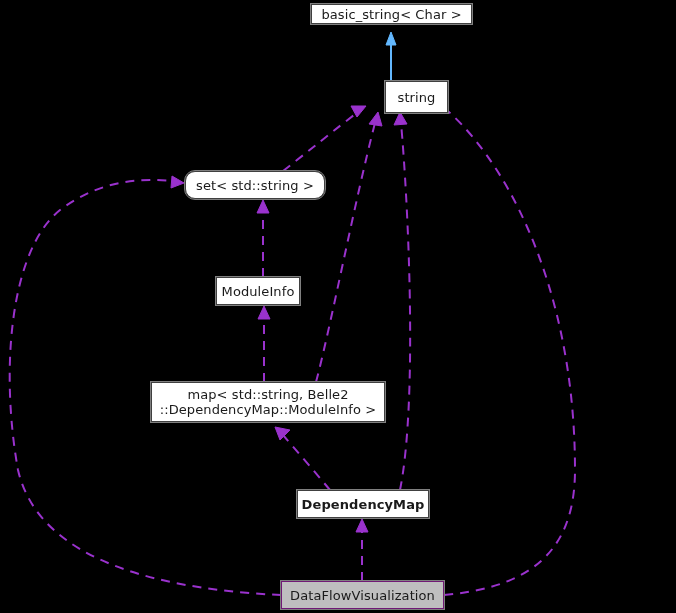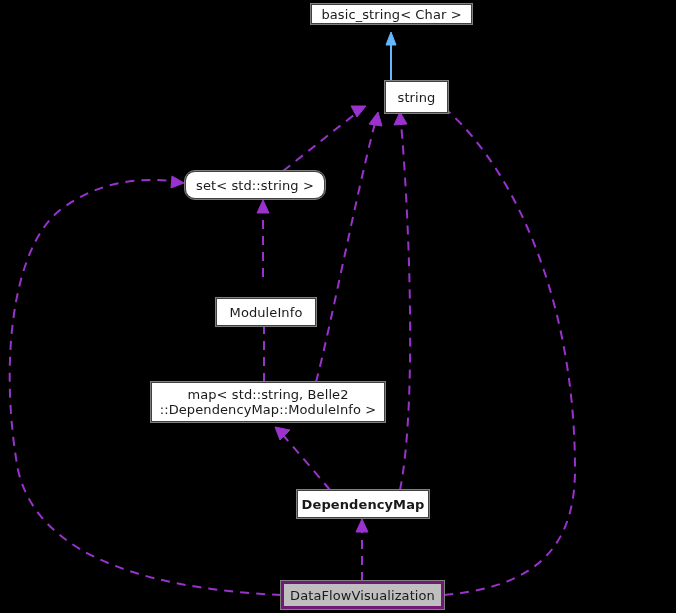--- a/index.html
+++ b/index.html
@@ -36,21 +36,21 @@
     display: flex;
     align-items: center;
     justify-content: center;
     text-align: center;
     white-space: pre;
     letter-spacing: 0.1px;
     z-index: 3;
   }
   .node.highlight {
     background: #bfbfbf;
-    border: 3px solid #701a75;
+    border: 1px solid #701a75;
     outline: 1px solid #808080;
   }
   .node-label {
     display: block;
     padding: 0 6px;
   }
 </style>
 </head>
 <body>
 
@@ -94,19 +94,19 @@
       </g>
       <g>
         <path d="M 362,581 L 362,531" fill="none" stroke="#9a32cd" stroke-width="2" stroke-dasharray="9,7"></path>
         <path d="M 362,519 L 356,532 L 368,532 Z" fill="#9a32cd" stroke="#9a32cd" stroke-width="1"></path>
       </g>
     </svg>
   <div id="node-layer">
       <div class="node" style="left: 311px; top: 4px; width: 161px; height: 20px;"><span class="node-label">basic_string&lt; Char &gt;</span></div>
       <div class="node" style="left: 360px; top: 81px; width: 63px; height: 32px; margin-left: 25px;"><span class="node-label">string</span></div>
       <div class="node" style="left: 185px; top: 171px; width: 140px; height: 28px; border-radius: 10px;"><span class="node-label">set&lt; std::string &gt;</span></div>
-      <div class="node" style="left: 216px; top: 277px; width: 100px; height: 28px; margin-top: 21px;"><span class="node-label">ModuleInfo</span></div>
+      <div class="node" style="left: 216px; top: 277px; width: 84px; height: 28px;"><span class="node-label">ModuleInfo</span></div>
       <div class="node" style="left: 151px; top: 382px; width: 234px; height: 40px; justify-content: center;"><span class="node-label">map&lt; std::string, Belle2
 ::DependencyMap::ModuleInfo &gt;</span></div>
       <div class="node" style="left: 297px; top: 490px; width: 132px; height: 28px; font-weight: bold;"><span class="node-label">DependencyMap</span></div>
       <div class="node highlight" style="left: 281px; top: 581px; width: 163px; height: 28px;"><span class="node-label">DataFlowVisualization</span></div>
     </div>
 </div>
 
 </body></html>

